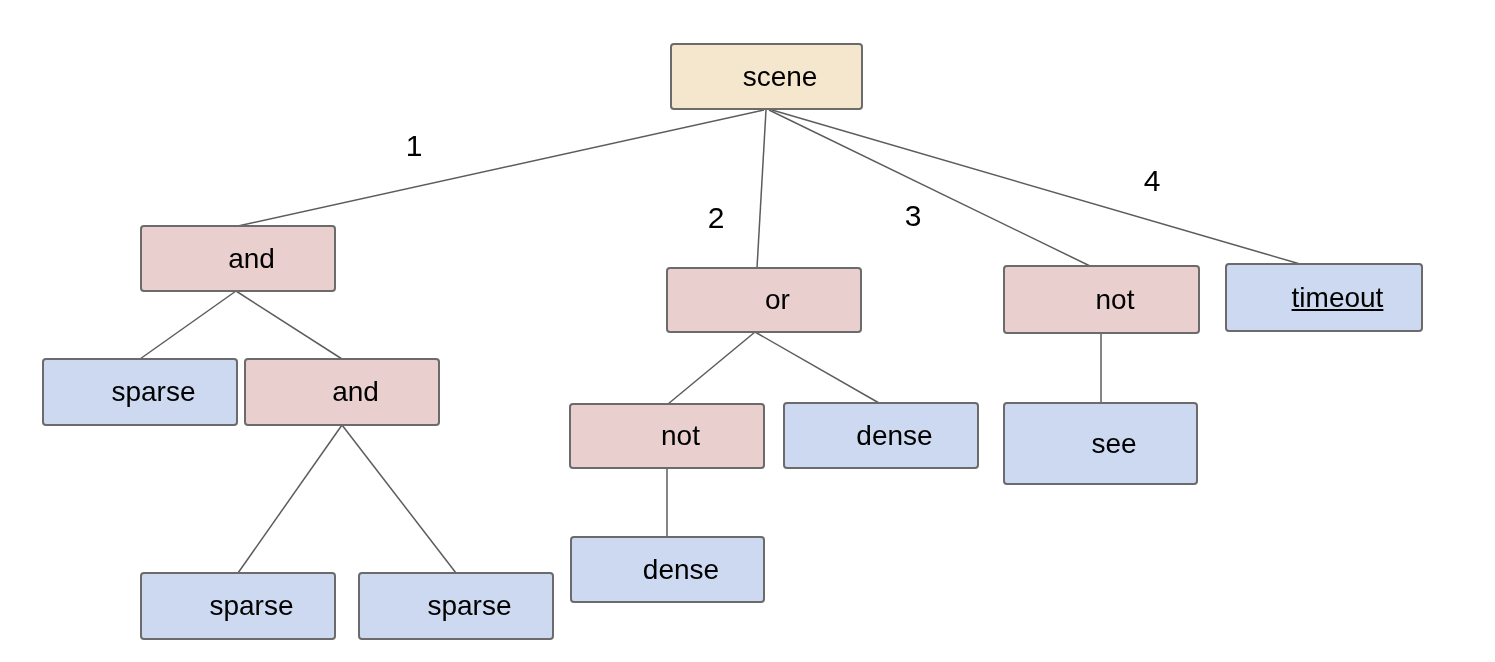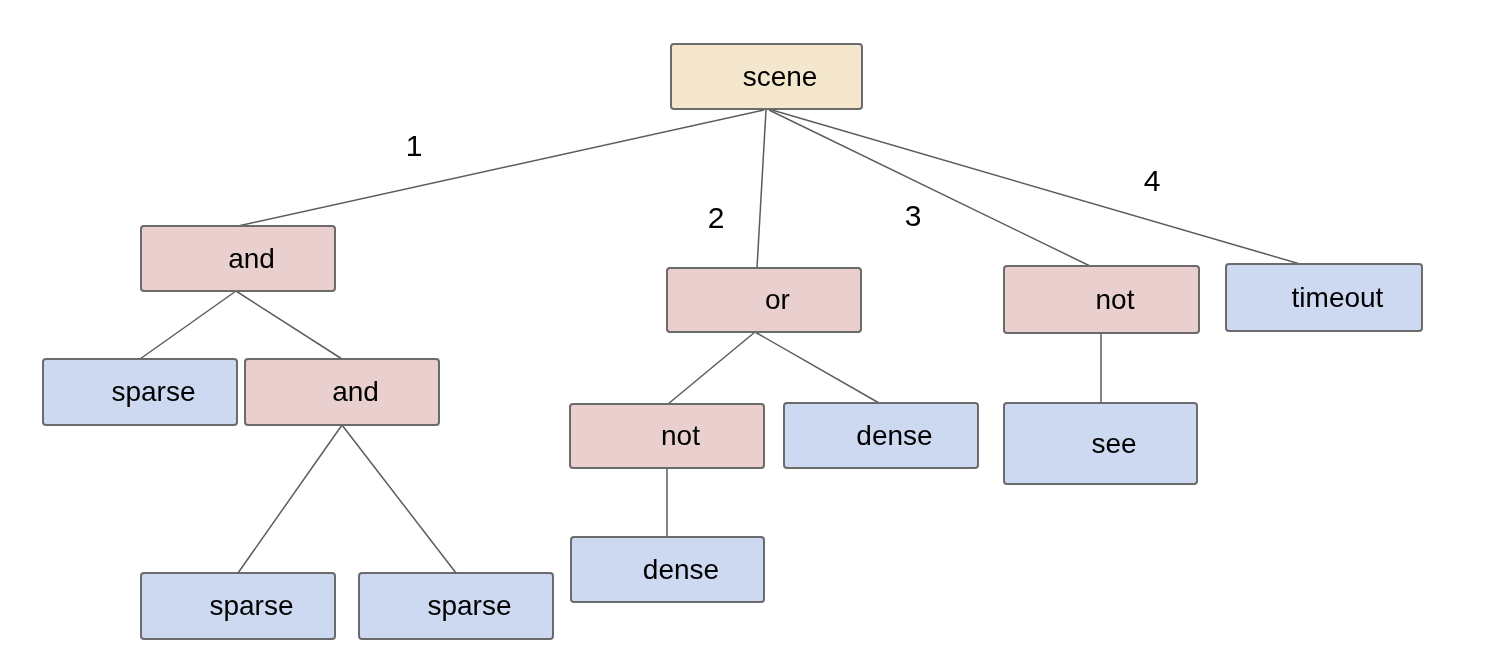--- a/index.html
+++ b/index.html
@@ -98,17 +98,17 @@
       </div>
       <div class="node" style="left: 570px; top: 536px; width: 195px; height: 67px; background: rgb(204, 217, 240); border: 2px solid rgb(107, 107, 107); color: rgb(0, 0, 0);">
         <span>dense</span>
       </div>
       <div class="node" style="left: 1003px; top: 265px; width: 197px; height: 69px; background: rgb(234, 207, 207); border: 2px solid rgb(107, 107, 107); color: rgb(0, 0, 0);">
         <span>not</span>
       </div>
       <div class="node" style="left: 1003px; top: 402px; width: 195px; height: 83px; background: rgb(204, 217, 240); border: 2px solid rgb(107, 107, 107); color: rgb(0, 0, 0);">
         <span>see</span>
       </div>
-      <div class="node" style="left: 1225px; top: 263px; width: 198px; height: 69px; background: rgb(204, 217, 240); border: 2px solid rgb(107, 107, 107); color: rgb(0, 0, 0);">
+      <div class="node" style="left: 1225px; top: 263px; width: 198px; height: 69px; background: rgb(204, 217, 240); border: 2px solid rgb(107, 107, 107); color: rgb(0, 0, 0); text-decoration: underline;">
         <span>timeout</span>
       </div>
     </div>
 </div>
 
 </body></html>

